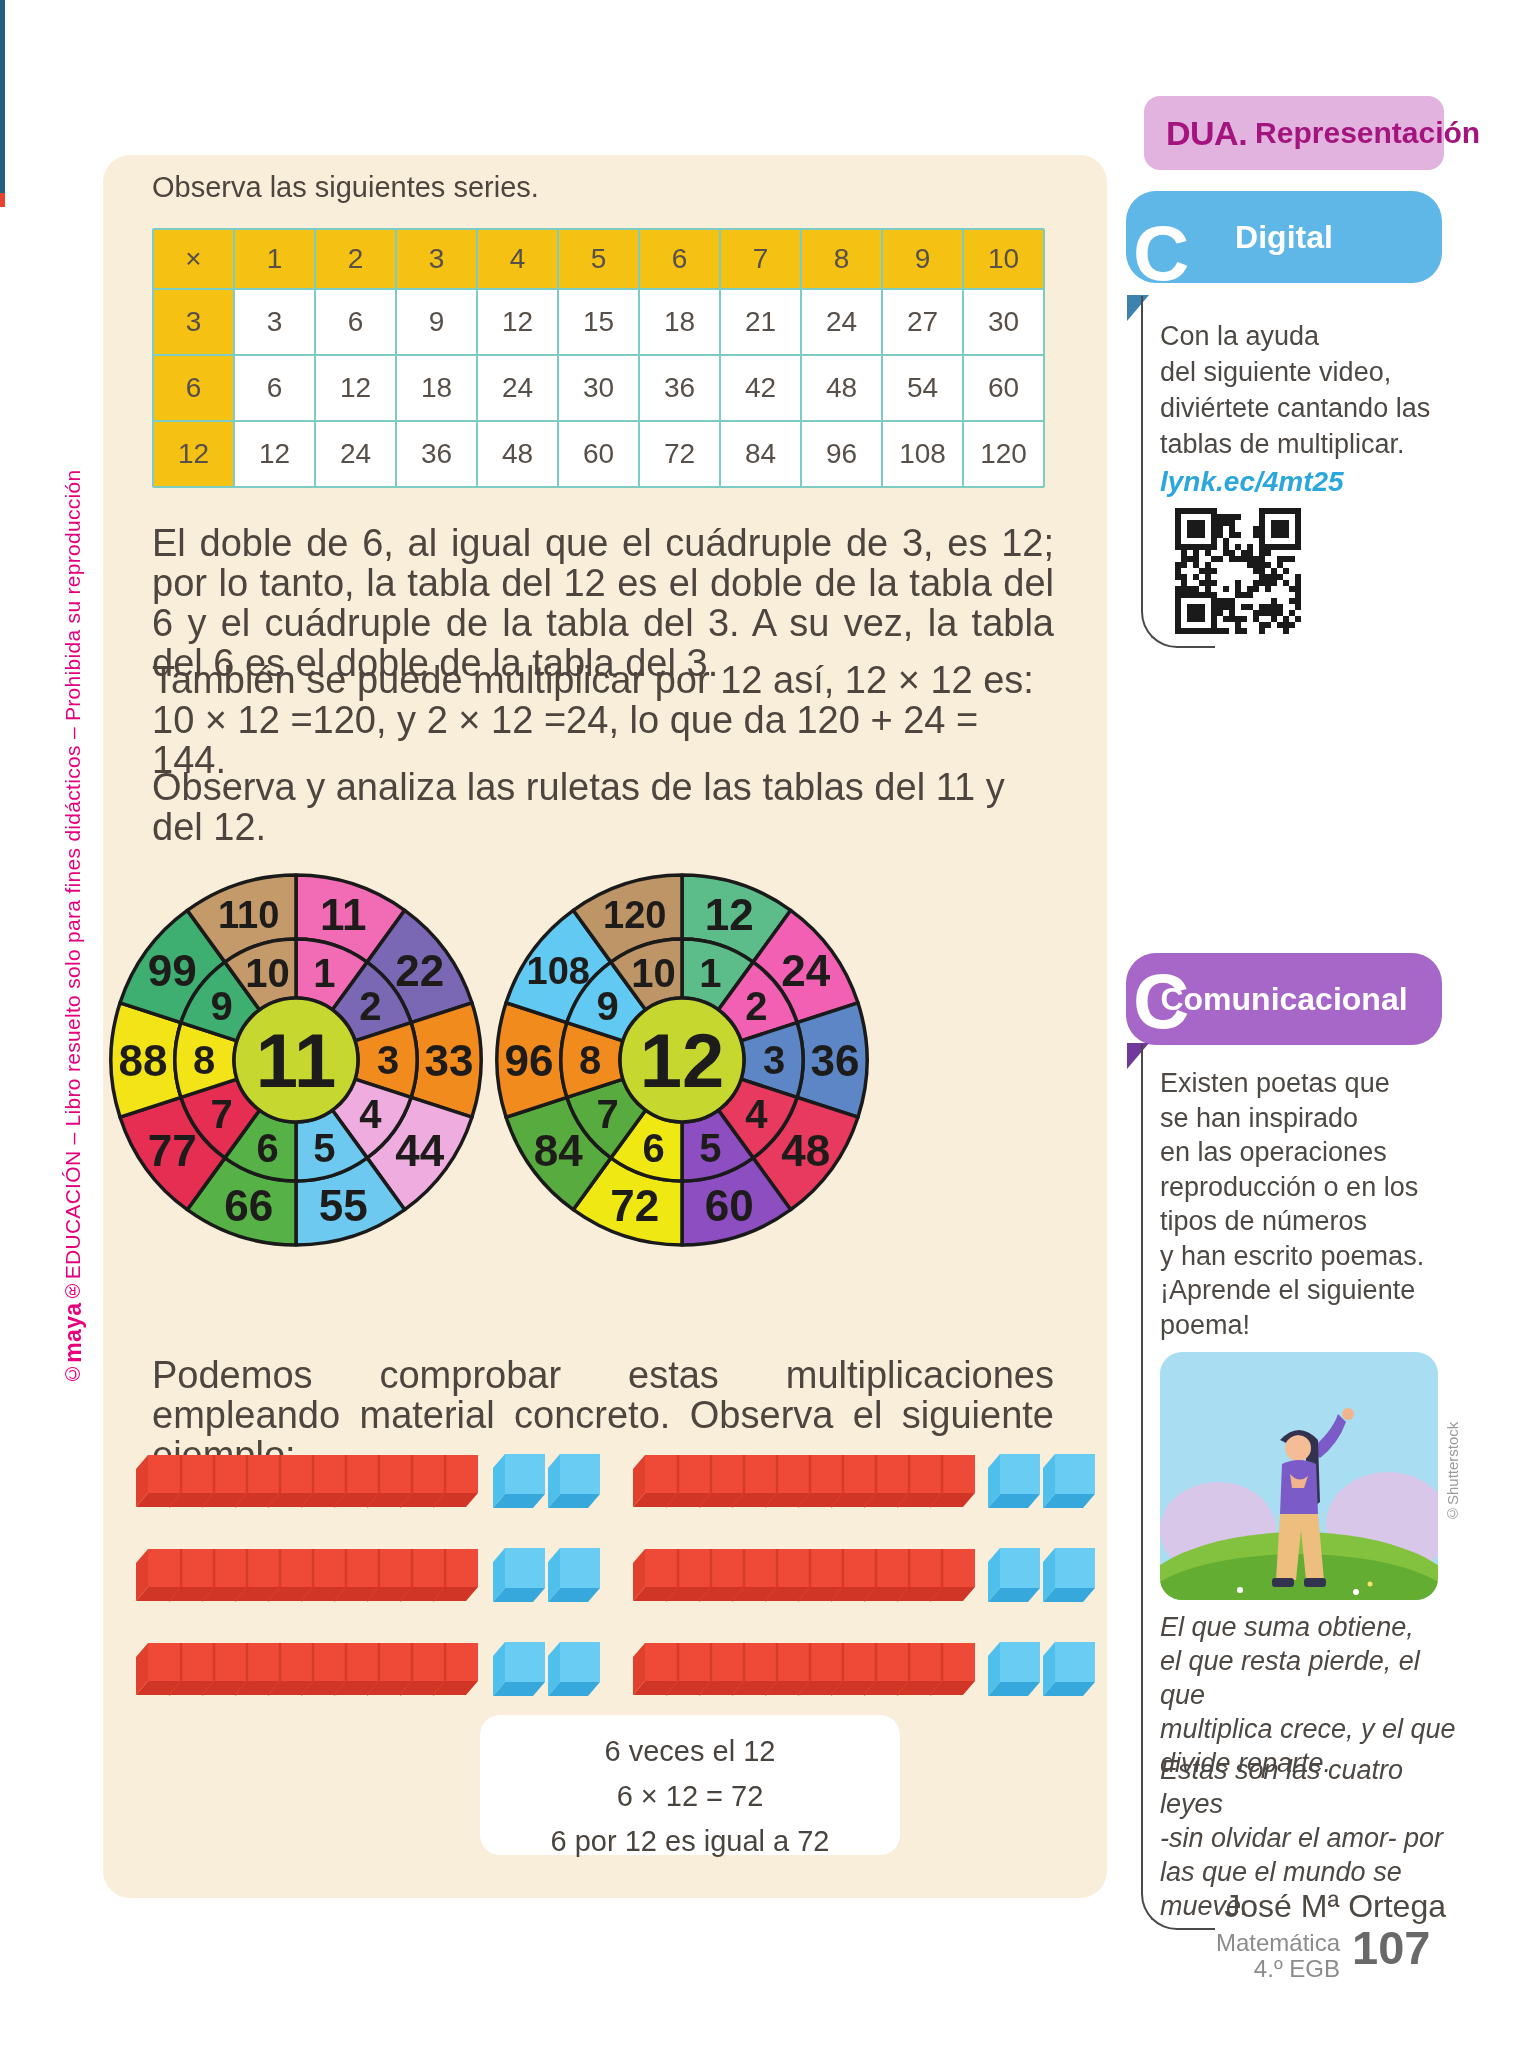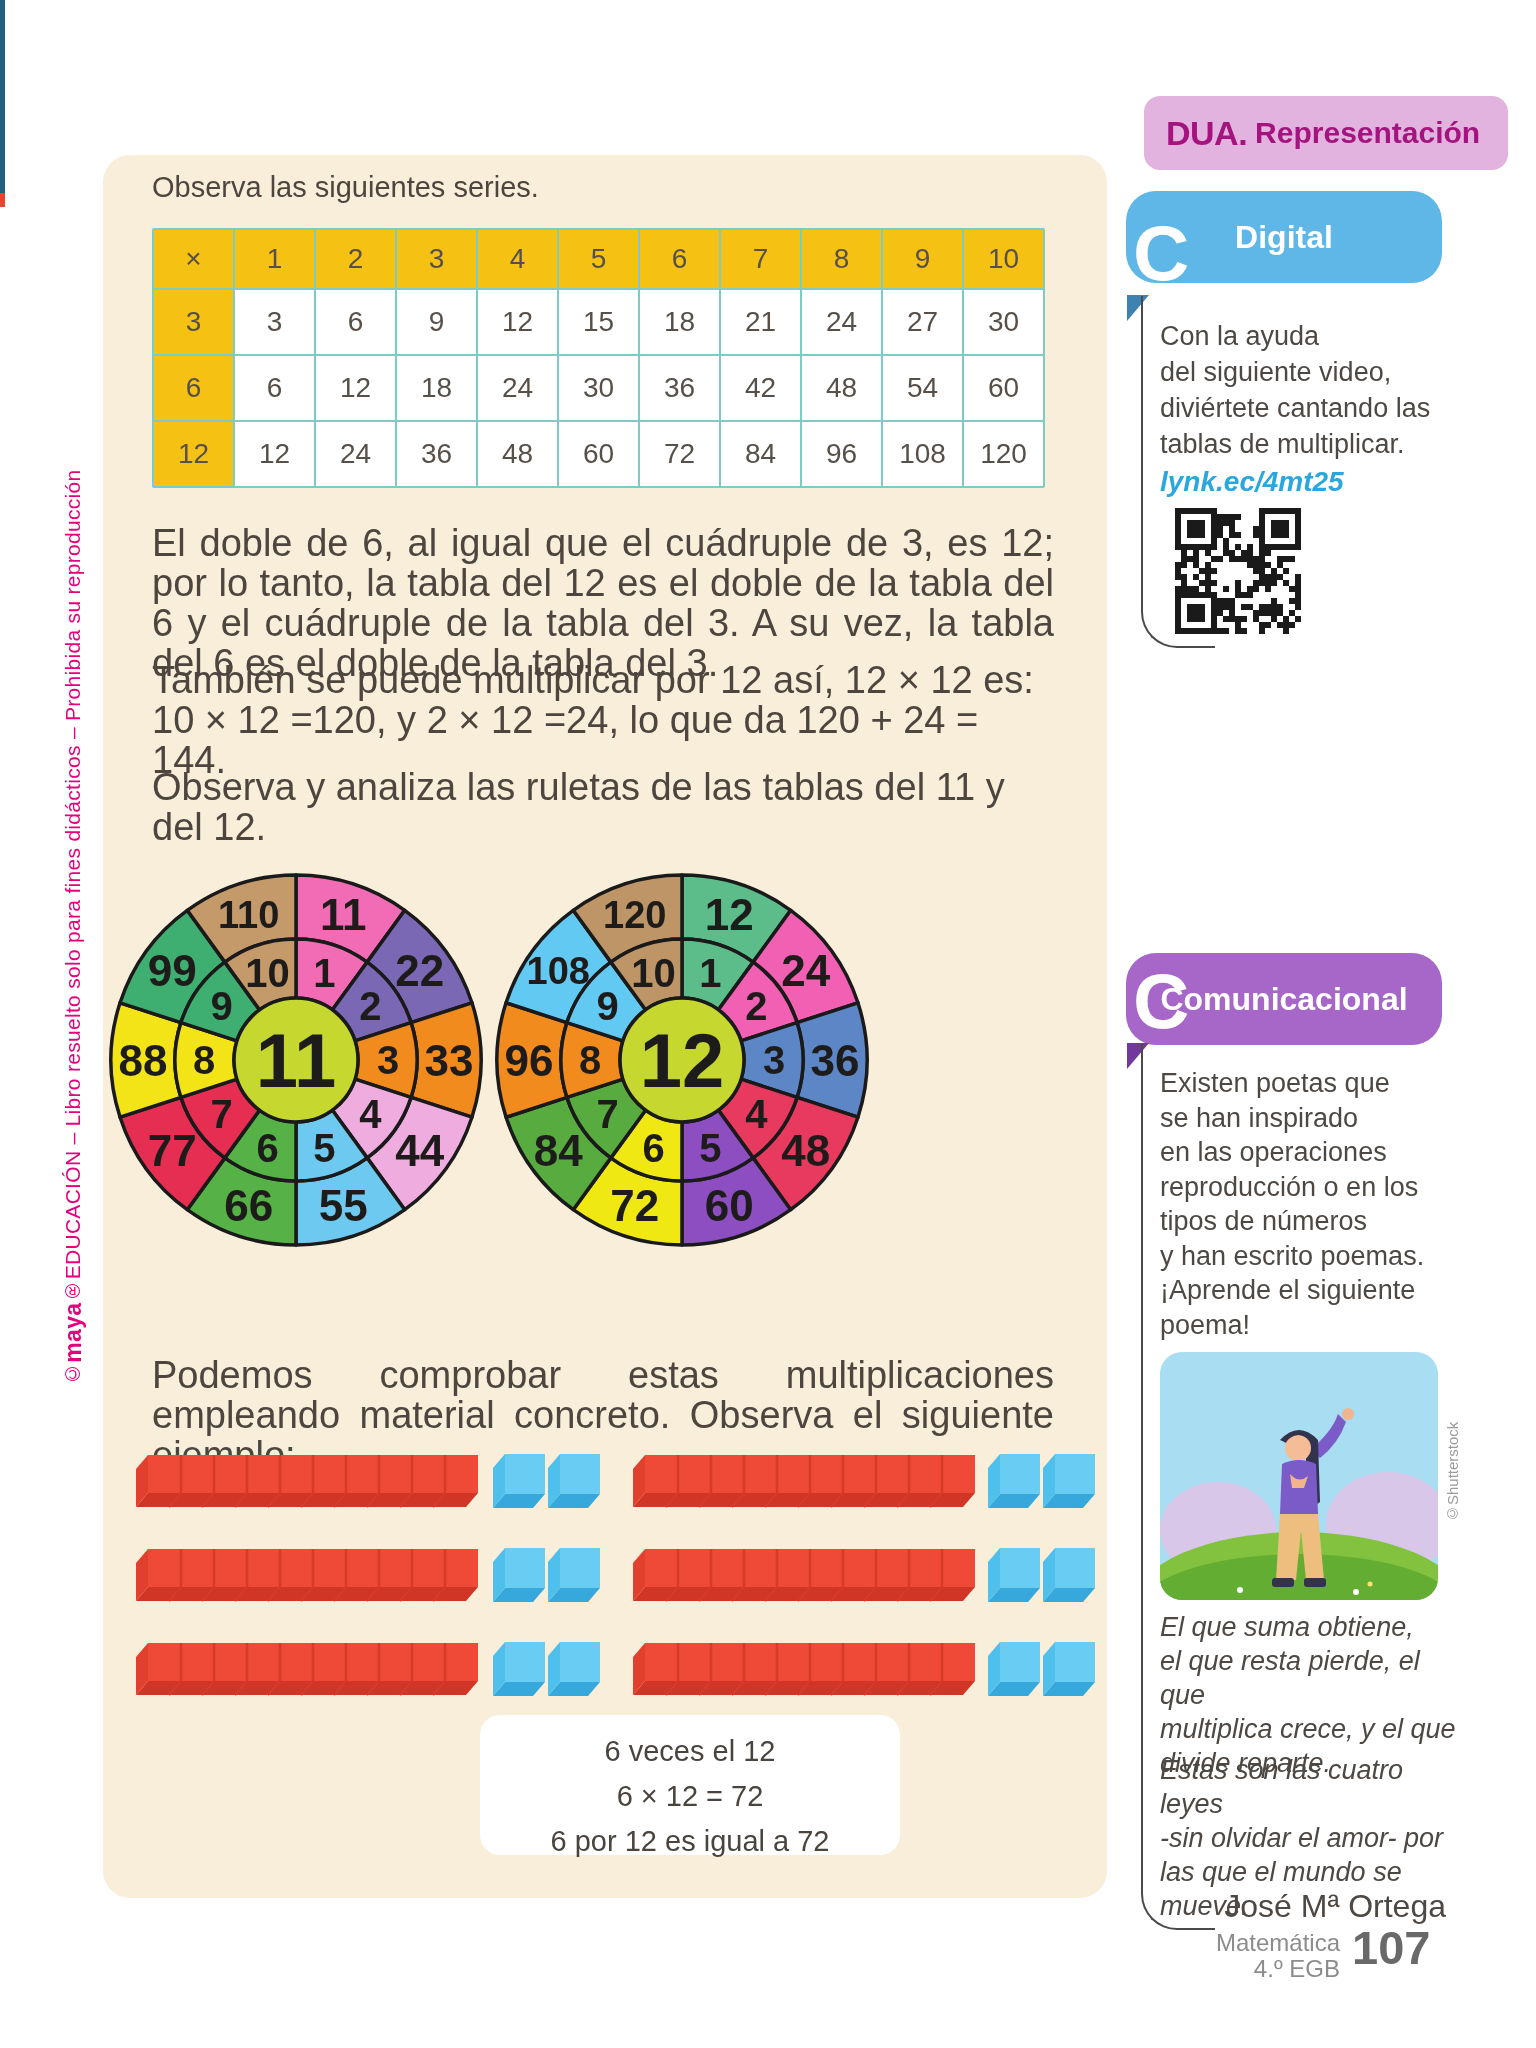--- a/index.html
+++ b/index.html
@@ -33,21 +33,21 @@
   .wheel-left{left:2px;}
   .wheel-right{left:388px;}
   .material{top:1200px;text-align:justify;}
   .blocks{position:absolute;left:0;top:1295px;width:1004px;height:265px;}
   .blocks svg{position:absolute;}
   .example-box{position:absolute;left:377px;top:1560px;width:420px;height:140px;
                background:#ffffff;border-radius:20px;text-align:center;
                font-size:29px;color:#4a443f;padding-top:14px;box-sizing:border-box;}
   .example-box div{line-height:45px;}
   
-  .dua-box{position:absolute;left:1144px;top:96px;width:364px;height:74px;
+  .dua-box{position:absolute;left:1144px;top:96px;width:300px;height:74px;
            background:#e2b3de;border-radius:16px;display:flex;align-items:center;
            padding-left:22px;box-sizing:border-box;color:#a4147e;}
   .dua-prefix{font-weight:800;font-size:34px;letter-spacing:-.5px;}
   .dua-label{font-weight:700;font-size:30px;margin-left:8px;}
   .side-header{position:absolute;left:1126px;width:316px;height:92px;border-radius:30px;
                display:flex;align-items:center;justify-content:center;}
   .side-header .title{color:#ffffff;font-weight:bold;font-size:32px;}
   .digital-header{top:191px;background:#5fb7e8;}
   .comu-header{top:953px;background:#a667c9;}
   .cswoosh{position:absolute;color:#ffffff;font-weight:bold;font-size:78px;line-height:78px;}

